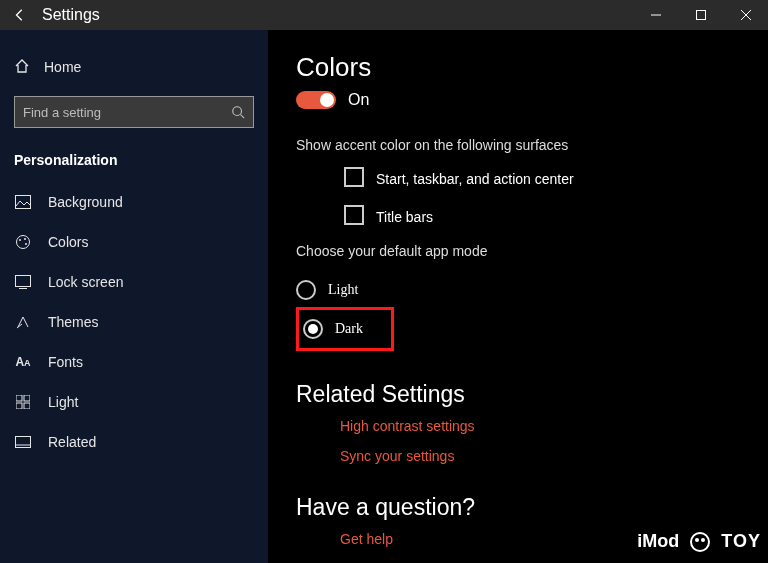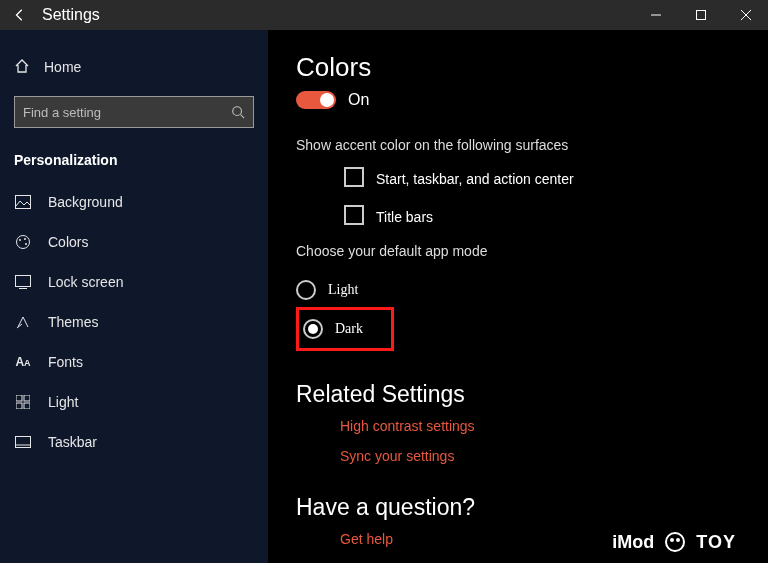--- a/index.html
+++ b/index.html
@@ -113,22 +113,22 @@
   }
   .highlight {
     border: 3px solid #ff1a1a;
     padding: 2px 28px 2px 4px;
     display: inline-flex;
     justify-content: center;
   }
   h2 { font-size: 23px; font-weight: 400; margin-top: 30px; margin-bottom: 10px; }
   .link { color: #e8583e; font-size: 14px; margin-bottom: 14px; display: block; margin-left: 44px; }
   .watermark {
-    position: absolute; right: 32px; bottom: 10px;
-    display: flex; align-items: center; gap: 10px;
+    position: absolute; right: 7px; bottom: 10px;
+    display: flex; gap: 10px;
     font-weight: 700; font-size: 18px; color: #fff;
   }
   .watermark .toy { letter-spacing: 1px; }
 </style>
 </head>
 <body>
 
 <div class="titlebar">
   <div class="back">
     <svg viewBox="0 0 16 16" width="14" height="14">
@@ -229,21 +229,21 @@
         </span>
       <span>Light</span>
     </div>
     <div class="navitem">
       <span class="ico">
           <svg width="16" height="12" viewBox="0 0 16 12">
             <rect x="0.5" y="0.5" width="15" height="11" stroke="#e6e6e6" fill="none"></rect>
             <line x1="0.5" y1="9" x2="15.5" y2="9" stroke="#e6e6e6"></line>
           </svg>
         </span>
-      <span>Taskbar</span>
+      <span>Related</span>
     </div>
   </div>
 
   <div class="content">
     <h1>Colors</h1>
     <div class="toggle-row">
       <div class="toggle"></div>
       <span>On</span>
     </div>
 

